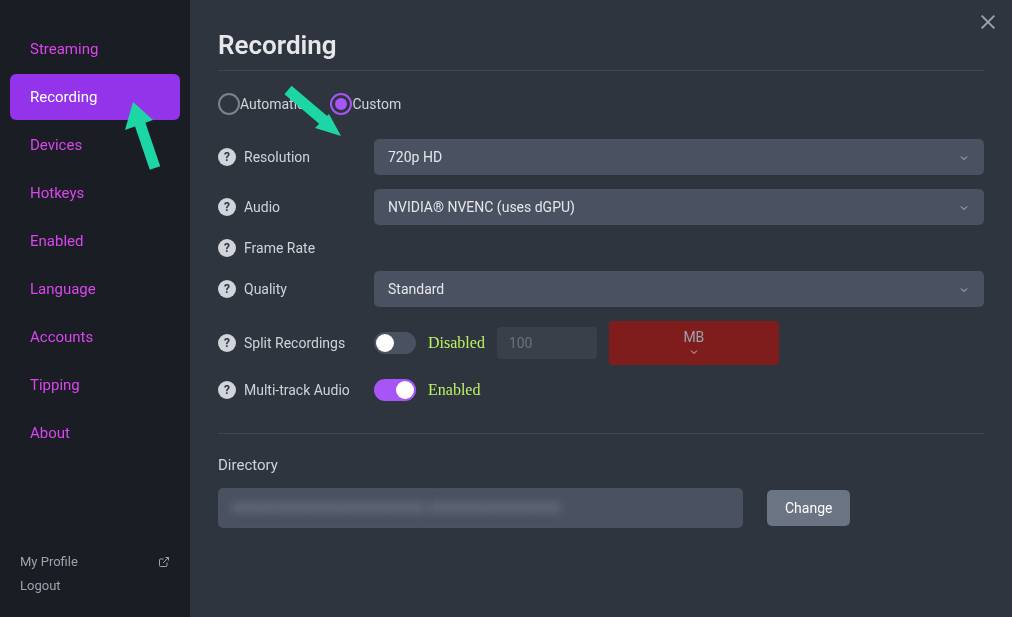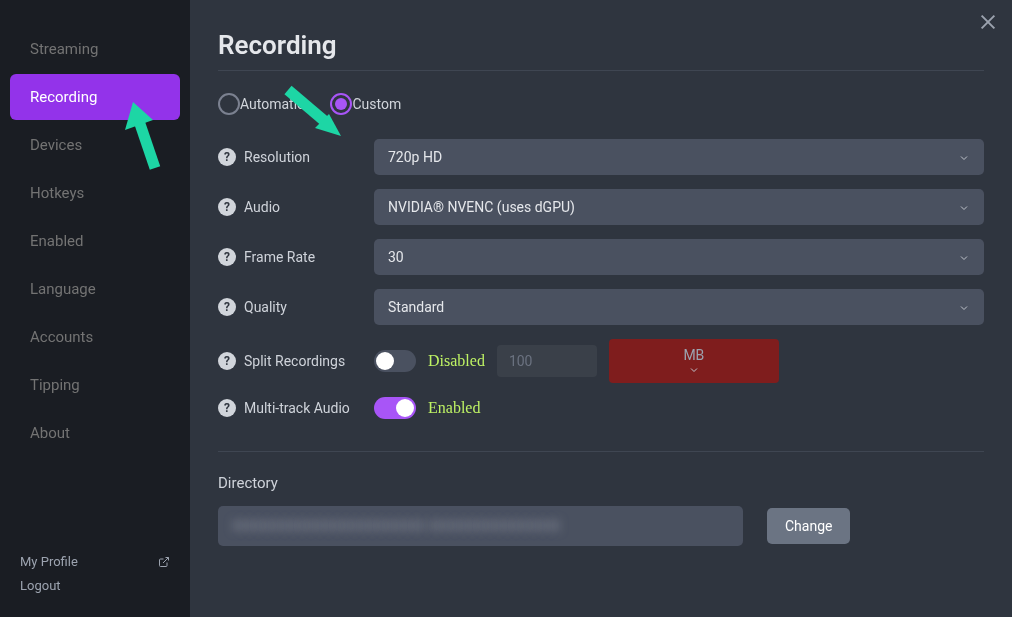--- a/index.html
+++ b/index.html
@@ -1,20 +1,20 @@
 <!DOCTYPE html>
 <html><head>
   <meta charset="utf-8">
   <style>
     * { margin: 0; padding: 0; box-sizing: border-box; font-family: -apple-system, BlinkMacSystemFont, "Segoe UI", Roboto, sans-serif; }
     body { background: #2f353f; color: #d1d5db; width: 1012px; height: 617px; display: flex; overflow: hidden; }
     
     .sidebar { width: 190px; background: #1a1d23; display: flex; flex-direction: column; padding-top: 24px; flex-shrink: 0; }
     .sidebar-nav { flex: 1; }
-    .sidebar-item { padding: 14px 20px; color: #737373; cursor: pointer; font-size: 15px; border-radius: 6px; margin: 2px 10px; }
+    .sidebar-item { padding: 14px 20px; color: #d946ef; cursor: pointer; font-size: 15px; border-radius: 6px; margin: 2px 10px; }
     .sidebar-item.active { background: #9333ea; color: #fff; }
     .sidebar-footer { padding: 0 20px 20px; font-size: 13px; color: #9ca3af; line-height: 1.8; }
     .sidebar-profile { display: flex; align-items: center; gap: 8px; }
     .external-icon { width: 12px; height: 12px; stroke: #9ca3af; fill: none; stroke-width: 2; margin-left: auto; }
     
     .main { flex: 1; padding: 30px 28px; position: relative; overflow-y: auto; }
     .close-btn { position: absolute; top: 12px; right: 14px; width: 20px; height: 20px; cursor: pointer; }
     .close-btn::before, .close-btn::after { content: ''; position: absolute; left: 9px; top: 1px; width: 2px; height: 18px; background: #9ca3af; }
     .close-btn::before { transform: rotate(45deg); }
     .close-btn::after { transform: rotate(-45deg); }
@@ -121,26 +121,20 @@
       <div class="select">
         <span>NVIDIA® NVENC (uses dGPU)</span>
         <span class="chevron"><svg viewBox="0 0 24 24">
               <polyline points="6 9 12 15 18 9"></polyline>
             </svg></span>
       </div>
     </div>
     <div class="setting-row">
       <div class="help-icon">?</div>
       <div class="setting-label">Frame Rate</div>
-      <div class="select">
-        <span>30</span>
-        <span class="chevron"><svg viewBox="0 0 24 24">
-              <polyline points="6 9 12 15 18 9"></polyline>
-            </svg></span>
-      </div>
     </div>
     <div class="setting-row">
       <div class="help-icon">?</div>
       <div class="setting-label">Quality</div>
       <div class="select">
         <span>Standard</span>
         <span class="chevron"><svg viewBox="0 0 24 24">
               <polyline points="6 9 12 15 18 9"></polyline>
             </svg></span>
       </div>

